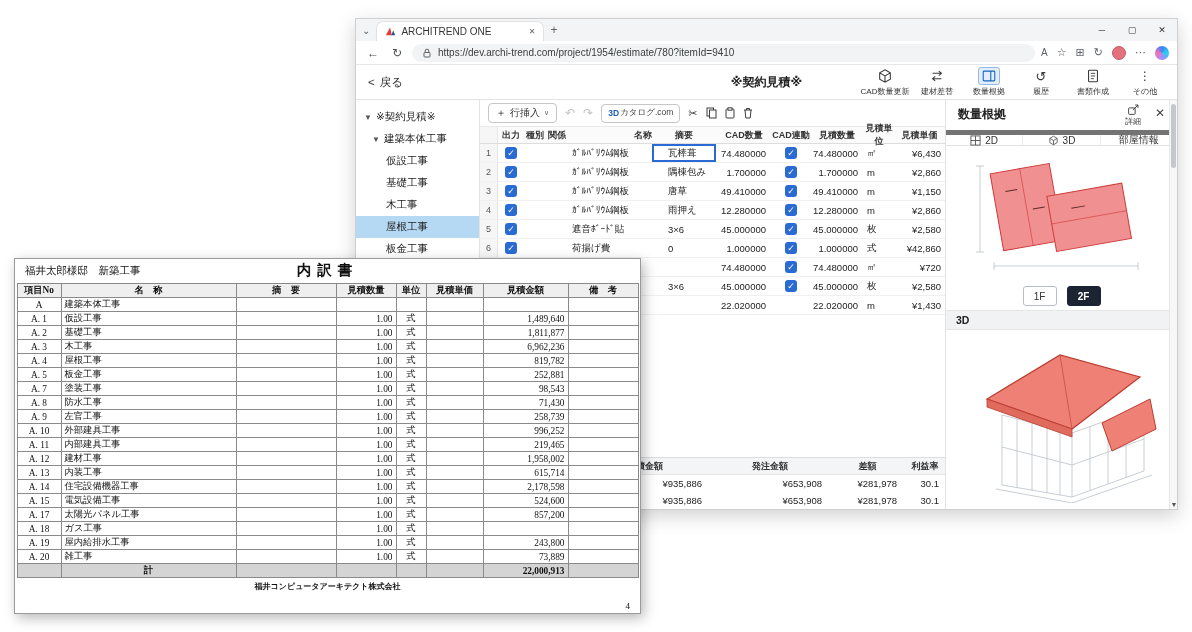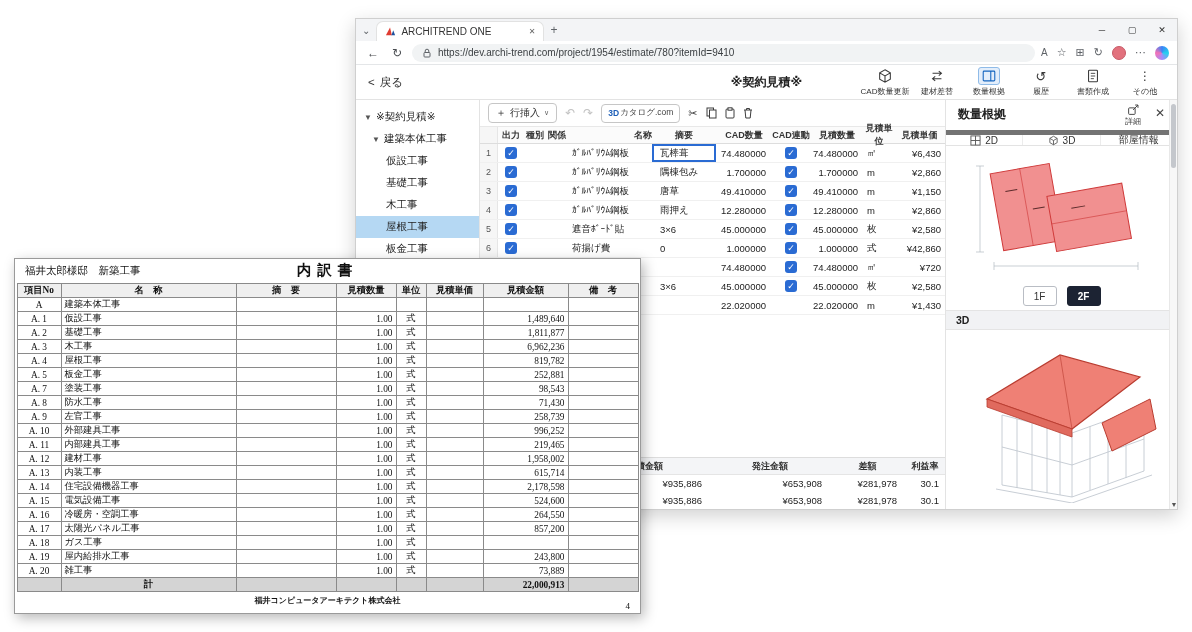--- a/index.html
+++ b/index.html
@@ -57,21 +57,21 @@
   .gic { color:#3d3d3d; font-size:11px; }
   .ghead { height:18px; display:flex; background:#fbfbfb; border-top:1px solid #e8e8e8; border-bottom:1px solid #ddd;
            font-size:9px; font-weight:bold; color:#333; align-items:center; }
   .ghead span { text-align:center; }
   .grow { height:19px; display:flex; align-items:center; border-bottom:1px solid #f0f0f0; font-size:9.5px; color:#222; }
   .c-no  { width:18px; flex:none; background:#f6f6f6; border-right:1px solid #e6e6e6; text-align:center; font-size:9px; color:#555; align-self:stretch; display:flex; align-items:center; justify-content:center; }
   .c-out { width:26px; flex:none; display:flex; justify-content:center; }
   .c-type{ width:22px; flex:none; }
   .c-rel { width:22px; flex:none; }
   .c-name{ width:84px; flex:none; padding-left:4px; white-space:nowrap; overflow:hidden; }
-  .c-spec{ width:64px; flex:none; padding-left:8px; align-self:stretch; display:flex; align-items:center; }
+  .c-spec{ width:64px; flex:none; padding-left:16px; align-self:stretch; display:flex; align-items:center; }
   .c-spec.selcell { box-shadow:inset 0 0 0 2px #2a6bd3; }
   .c-cadqty{ width:56px; flex:none; text-align:right; padding-right:6px; }
   .c-cadlink{ width:38px; flex:none; display:flex; justify-content:center; }
   .c-qty { width:54px; flex:none; text-align:right; padding-right:6px; }
   .c-unit{ width:30px; flex:none; padding-left:3px; }
   .c-price{ width:51px; flex:none; text-align:right; padding-right:4px; }
   .cb { display:inline-block; width:12px; height:12px; background:#2a6bd3; border-radius:3px;
         color:#fff; font-size:9px; line-height:12px; text-align:center; font-weight:bold; }
   .summary { position:absolute; left:0; bottom:0; width:465px; border-top:1px solid #ddd; }
   .srow { height:17px; display:flex; align-items:center; font-size:9.5px; color:#222; }
@@ -737,30 +737,20 @@
     <td class="td-no">A. 15</td>
     <td>電気設備工事</td>
     <td></td>
     <td class="td-qty">1.00</td>
     <td class="td-unit">式</td>
     <td></td>
     <td class="td-amt">524,600</td>
     <td></td>
   </tr>
         <tr>
-    <td class="td-no">A. 16</td>
-    <td>冷暖房・空調工事</td>
-    <td></td>
-    <td class="td-qty">1.00</td>
-    <td class="td-unit">式</td>
-    <td></td>
-    <td class="td-amt">264,550</td>
-    <td></td>
-  </tr>
-        <tr>
     <td class="td-no">A. 17</td>
     <td>太陽光パネル工事</td>
     <td></td>
     <td class="td-qty">1.00</td>
     <td class="td-unit">式</td>
     <td></td>
     <td class="td-amt">857,200</td>
     <td></td>
   </tr>
         <tr>

